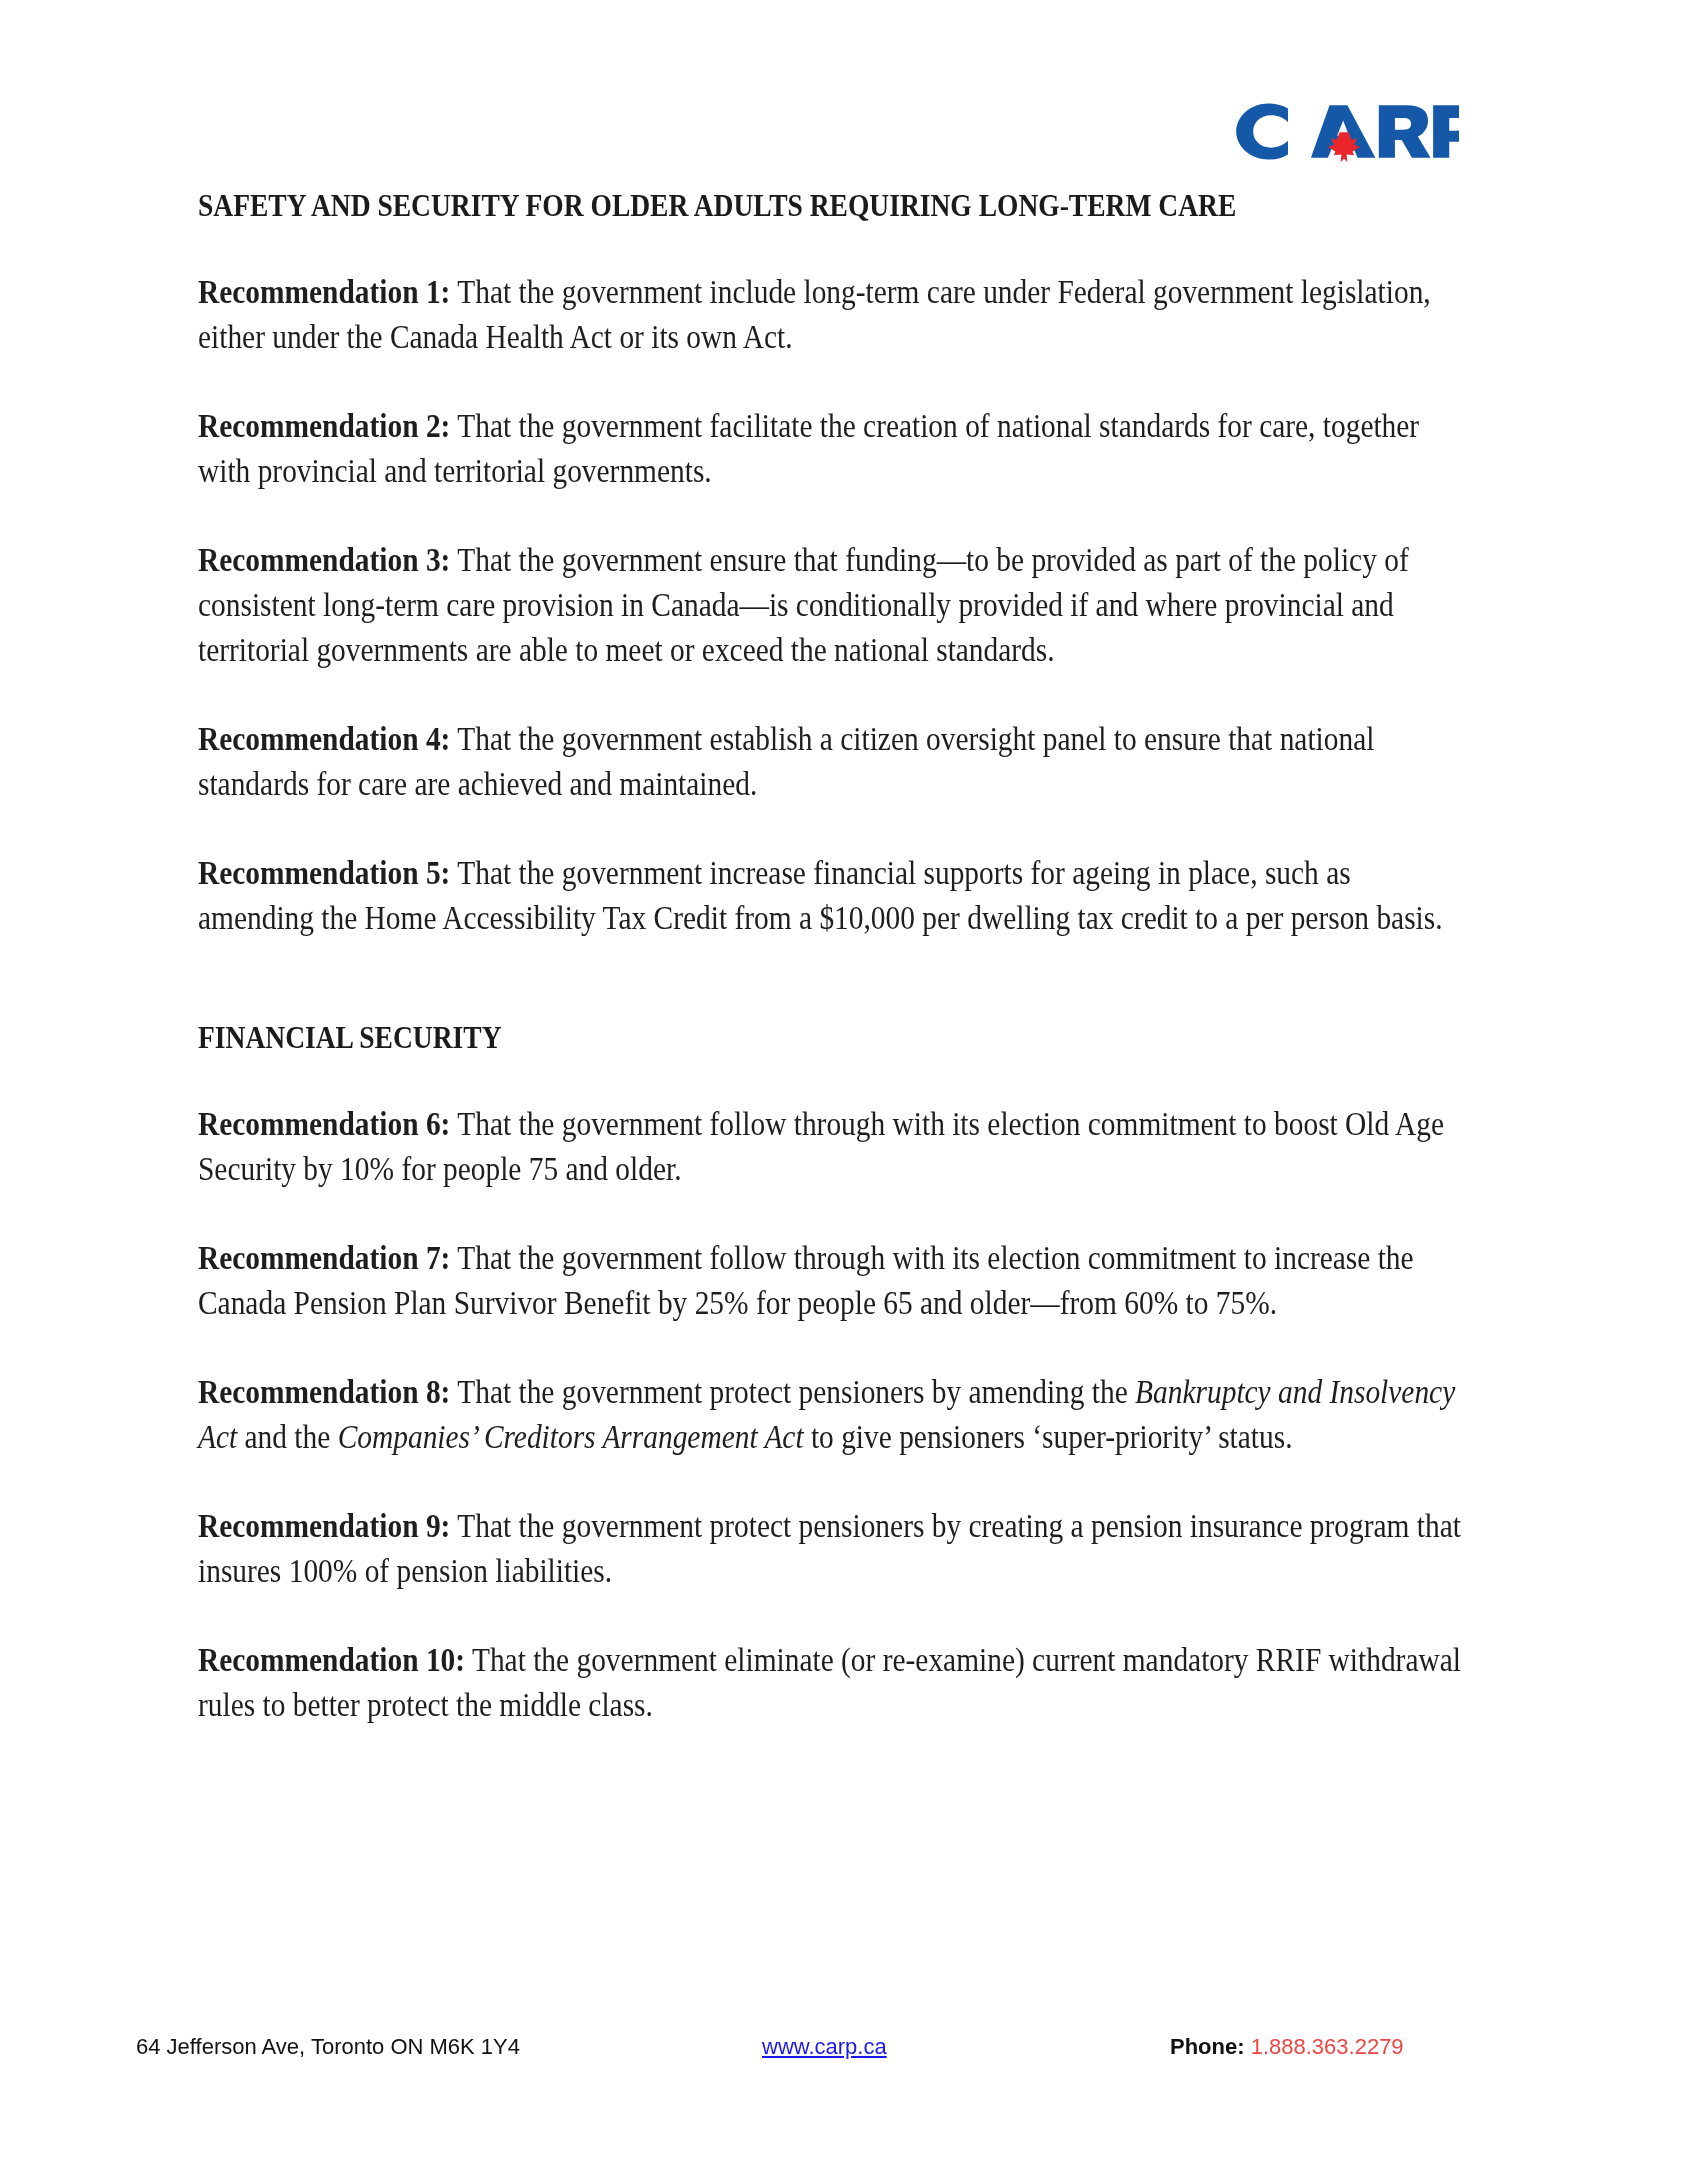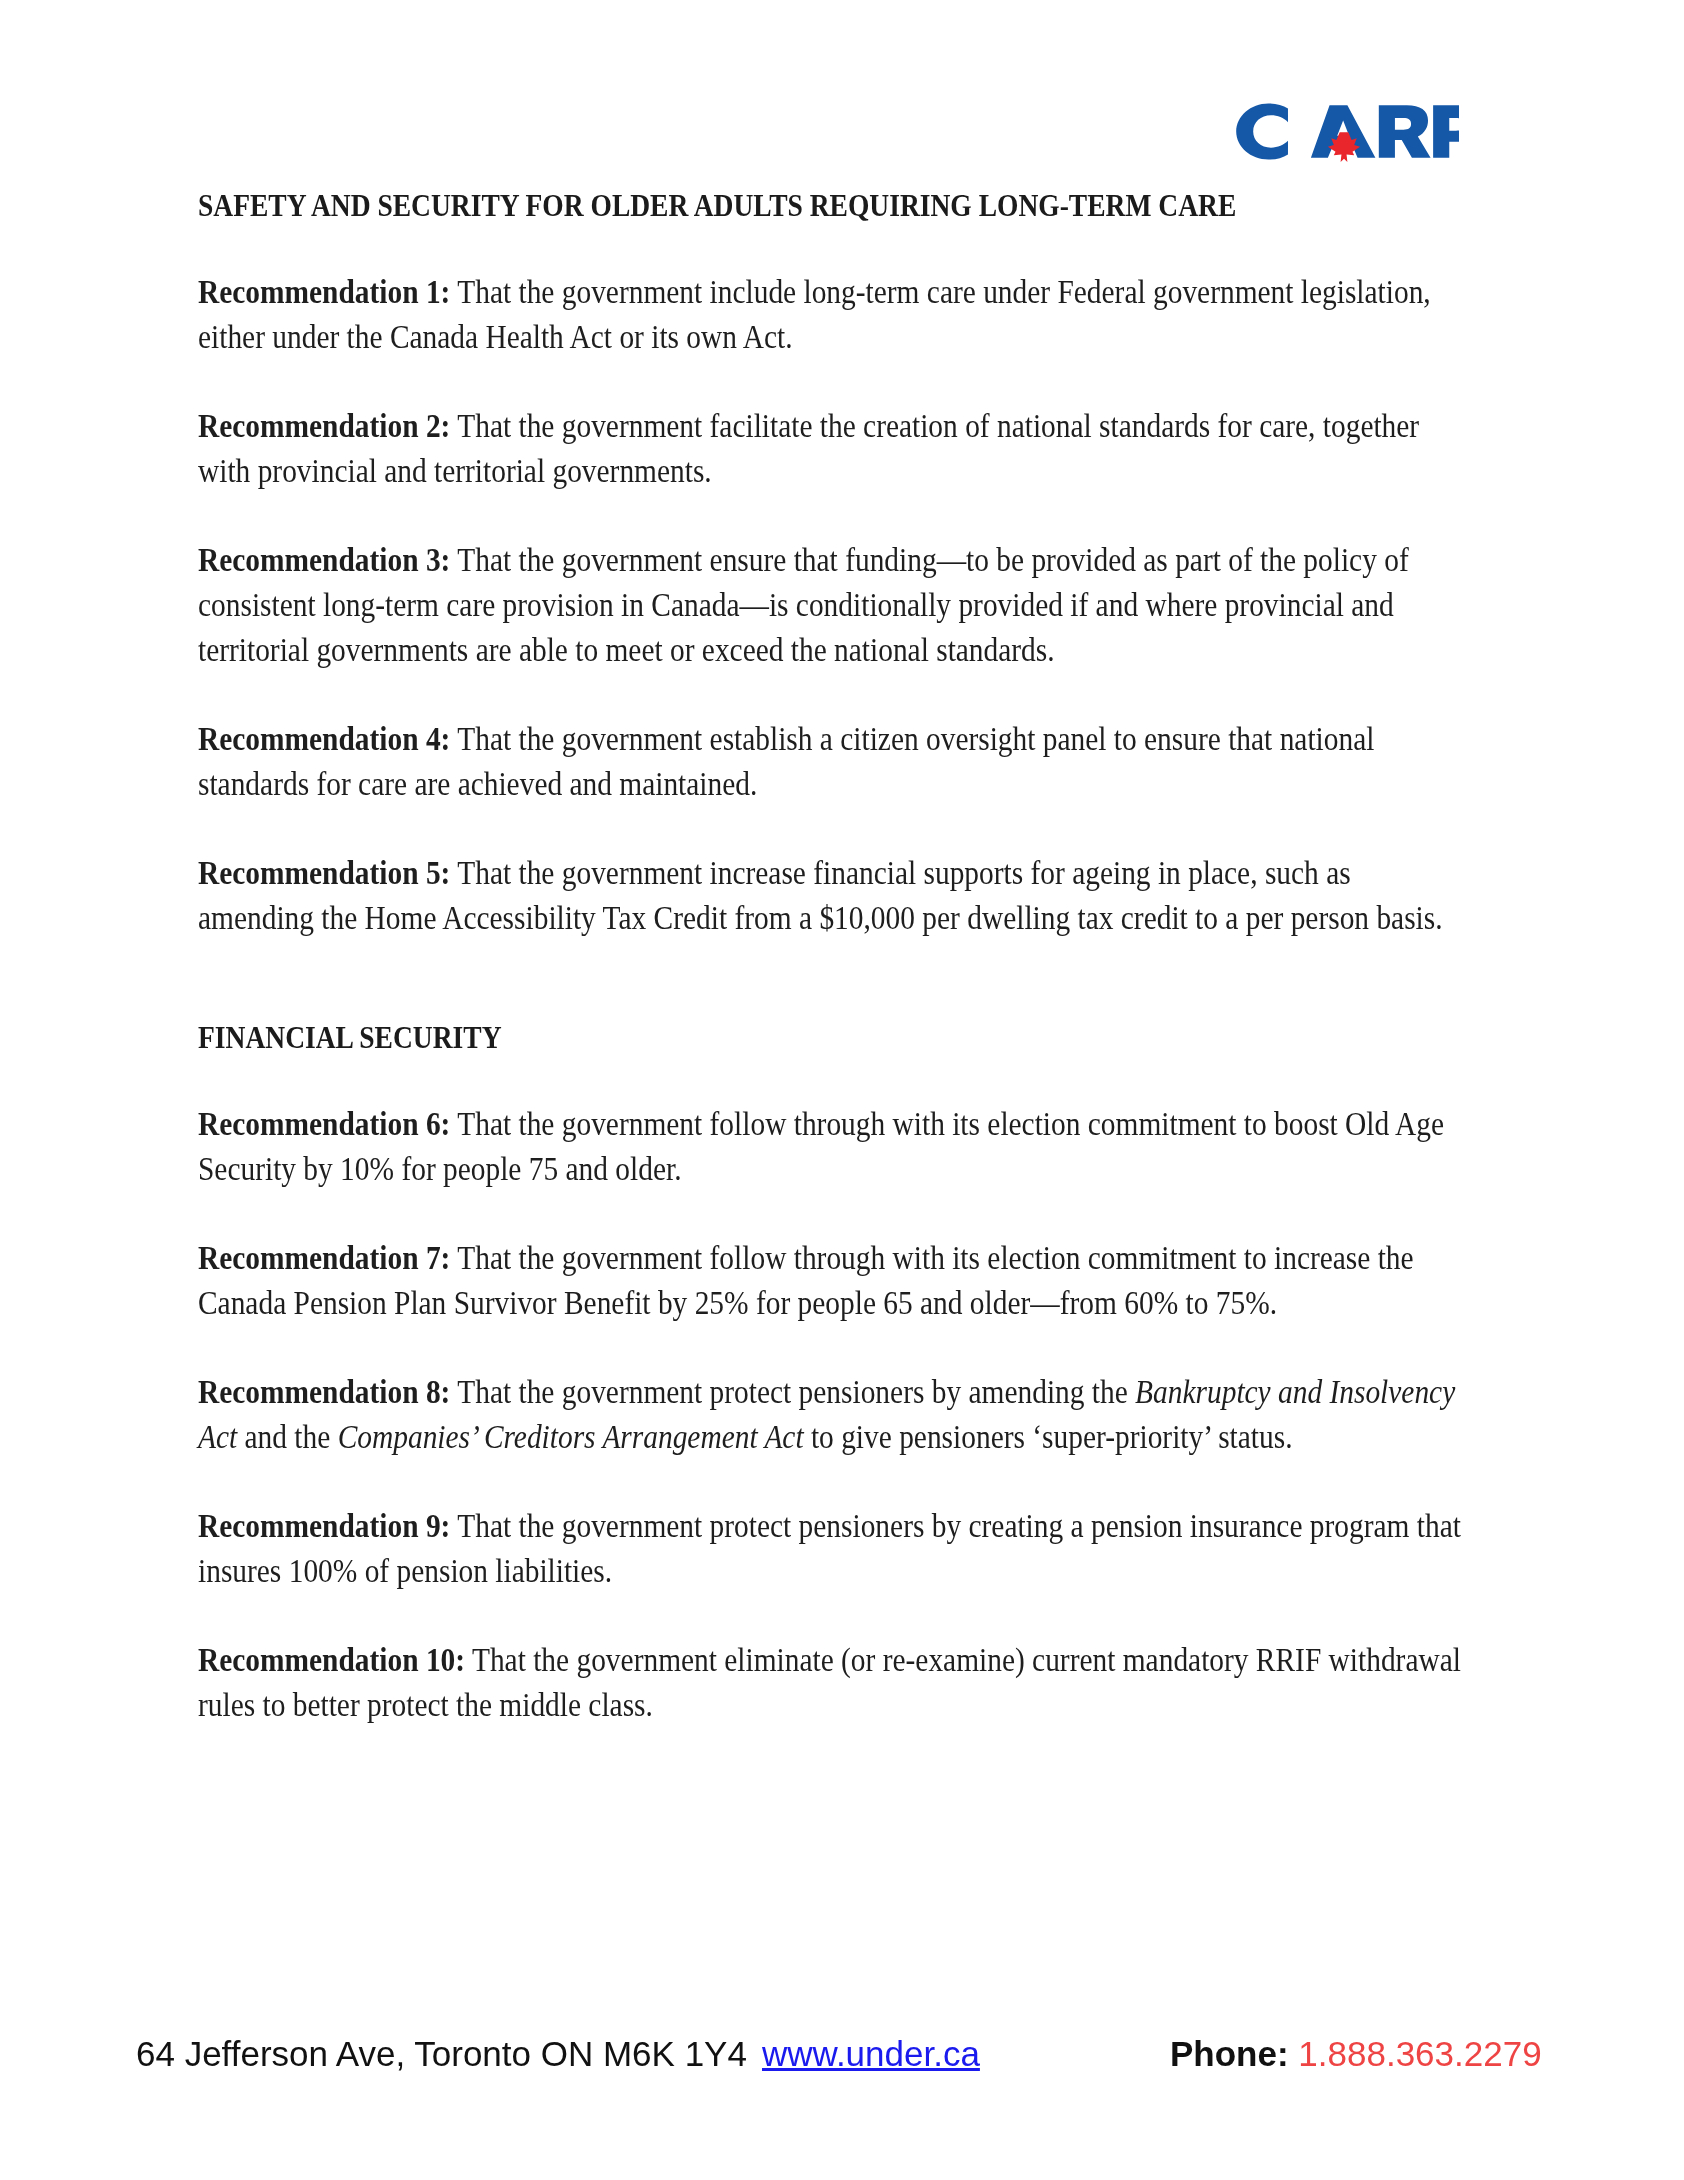--- a/index.html
+++ b/index.html
@@ -78,21 +78,21 @@
   .gap-before-fin { height: 37px; }
 
   
   .footer {
     position: absolute;
     left: 0;
     top: 2034px;
     width: 1685px;
     height: 46px;
     font-family: "Liberation Sans", "DejaVu Sans", sans-serif;
-    font-size: 35px;
+    font-size: 22px;
     color: #111111;
   }
   .footer .addr {
     position: absolute;
     left: 136px;
     top: 0;
     white-space: nowrap;
   }
   .footer .site {
     position: absolute;
@@ -161,18 +161,18 @@
     <p class="rec"><span class="lbl">Recommendation 8:</span><span> That the government protect pensioners by amending the </span><span class="ital">Bankruptcy and Insolvency Act</span><span> and the </span><span class="ital">Companies’ Creditors Arrangement Act</span><span> to give pensioners ‘super-priority’ status.</span></p>
 
     <p class="rec"><span class="lbl">Recommendation 9:</span><span> That the government protect pensioners by creating a pension insurance program that insures 100% of pension liabilities.</span></p>
 
     <p class="rec"><span class="lbl">Recommendation 10:</span><span> That the government eliminate (or re-examine) current mandatory RRIF withdrawal rules to better protect the middle class.</span></p>
 
   </div>
 
   <div class="footer">
     <span class="addr">64 Jefferson Ave, Toronto ON  M6K 1Y4</span>
-    <span class="site">www.under.ca</span>
+    <span class="site">www.carp.ca</span>
     <span class="phone"><span class="plabel">Phone:</span><span class="pnum"> 1.888.363.2279</span></span>
   </div>
 
 </div>
 
 
 </body></html>

